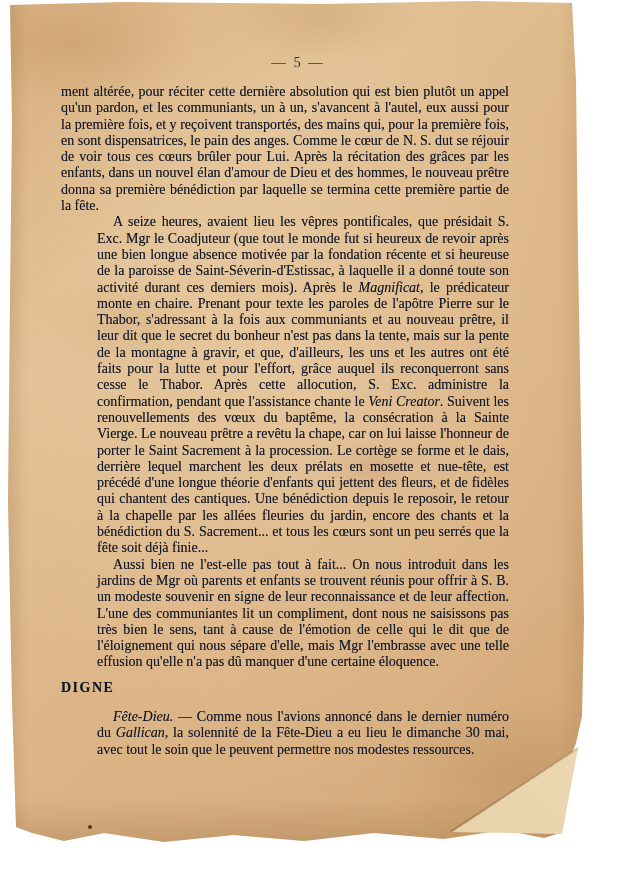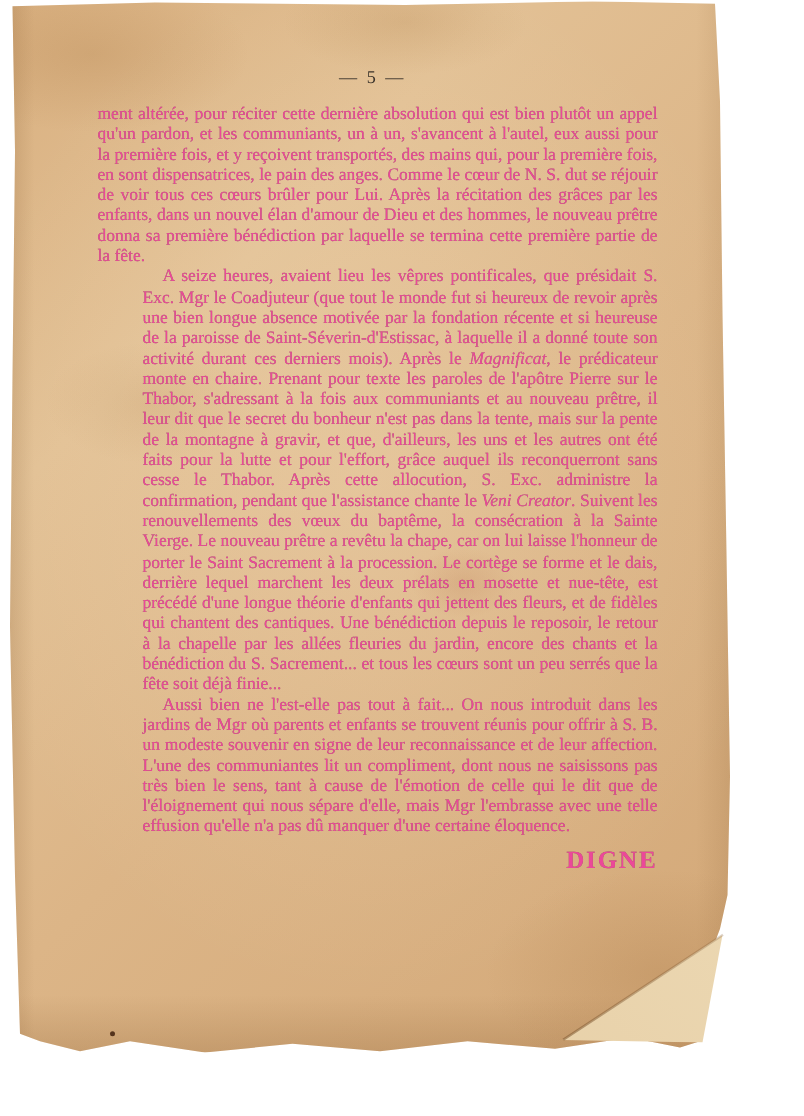--- a/index.html
+++ b/index.html
@@ -73,53 +73,54 @@
     left: 74px;
     top: 54px;
     width: 448px;
     text-align: center;
     font-size: 14.5px;
     color: #3a322a;
     letter-spacing: 2px;
   }
   .text-body {
     position: absolute;
-    left: 78px;
+    left: 61px;
     top: 84px;
     width: 448px;
-    color: #ec4899;
+    color: #0f172a;
     font-size: 14px;
     line-height: 16.3px;
     text-align: justify;
     text-shadow: 0 0 0.5px rgba(51,45,37,0.55);
   }
   .text-body p {
     margin: 0;
   }
   .text-body p.indent {
     text-indent: 16px;
     margin-left: 36px;
   }
   .text-body .heading {
-    text-align: right;
+    text-align: left;
     font-weight: bold;
-    font-size: 20px;
+    font-size: 14px;
     letter-spacing: 1.5px;
     margin-top: 9px;
     margin-bottom: 13px;
   }
 </style>
 </head>
 <body>
 
 <div class="paper"></div>
 <div class="fold-corner"></div>
 <div class="fold-crease"></div>
 <div class="ink-dot"></div>
 
 <div class="page-number">— 5 —</div>
 
 <div class="text-body">
     <p><span>ment altérée, pour réciter cette dernière absolution qui est bien plutôt un appel qu'un pardon, et les communiants, un à un, s'avancent à l'autel, eux aussi pour la première fois, et y reçoivent transportés, des mains qui, pour la première fois, en sont dispensatrices, le pain des anges. Comme le cœur de N. S. dut se réjouir de voir tous ces cœurs brûler pour Lui. Après la récitation des grâces par les enfants, dans un nouvel élan d'amour de Dieu et des hommes, le nouveau prêtre donna sa première bénédiction par laquelle se termina cette première partie de la fête.</span></p>
     <p class="indent"><span>A seize heures, avaient lieu les vêpres pontificales, que présidait S. Exc. Mgr le Coadjuteur (que tout le monde fut si heureux de revoir après une bien longue absence motivée par la fondation récente et si heureuse de la paroisse de Saint-Séverin-d'Estissac, à laquelle il a donné toute son activité durant ces derniers mois). Après le </span><i>Magnificat</i><span>, le prédicateur monte en chaire. Prenant pour texte les paroles de l'apôtre Pierre sur le Thabor, s'adressant à la fois aux communiants et au nouveau prêtre, il leur dit que le secret du bonheur n'est pas dans la tente, mais sur la pente de la montagne à gravir, et que, d'ailleurs, les uns et les autres ont été faits pour la lutte et pour l'effort, grâce auquel ils reconquerront sans cesse le Thabor. Après cette allocution, S. Exc. administre la confirmation, pendant que l'assistance chante le </span><i>Veni Creator</i><span>. Suivent les renouvellements des vœux du baptême, la consécration à la Sainte Vierge. Le nouveau prêtre a revêtu la chape, car on lui laisse l'honneur de porter le Saint Sacrement à la procession. Le cortège se forme et le dais, derrière lequel marchent les deux prélats en mosette et nue-tête, est précédé d'une longue théorie d'enfants qui jettent des fleurs, et de fidèles qui chantent des cantiques. Une bénédiction depuis le reposoir, le retour à la chapelle par les allées fleuries du jardin, encore des chants et la bénédiction du S. Sacrement... et tous les cœurs sont un peu serrés que la fête soit déjà finie...</span></p>
     <p class="indent"><span>Aussi bien ne l'est-elle pas tout à fait... On nous introduit dans les jardins de Mgr où parents et enfants se trouvent réunis pour offrir à S. B. un modeste souvenir en signe de leur reconnaissance et de leur affection. L'une des communiantes lit un compliment, dont nous ne saisissons pas très bien le sens, tant à cause de l'émotion de celle qui le dit que de l'éloignement qui nous sépare d'elle, mais Mgr l'embrasse avec une telle effusion qu'elle n'a pas dû manquer d'une certaine éloquence.</span></p>
     <div class="heading">DIGNE</div>
+    <p class="indent"><i>Fête-Dieu.</i><span> — Comme nous l'avions annoncé  dans le dernier numéro du </span><i>Gallican</i><span>, la solennité de la Fête-Dieu a eu lieu le dimanche 30 mai, avec tout le soin que le peuvent permettre nos modestes ressources.</span></p>
   </div>
 
 </body></html>

